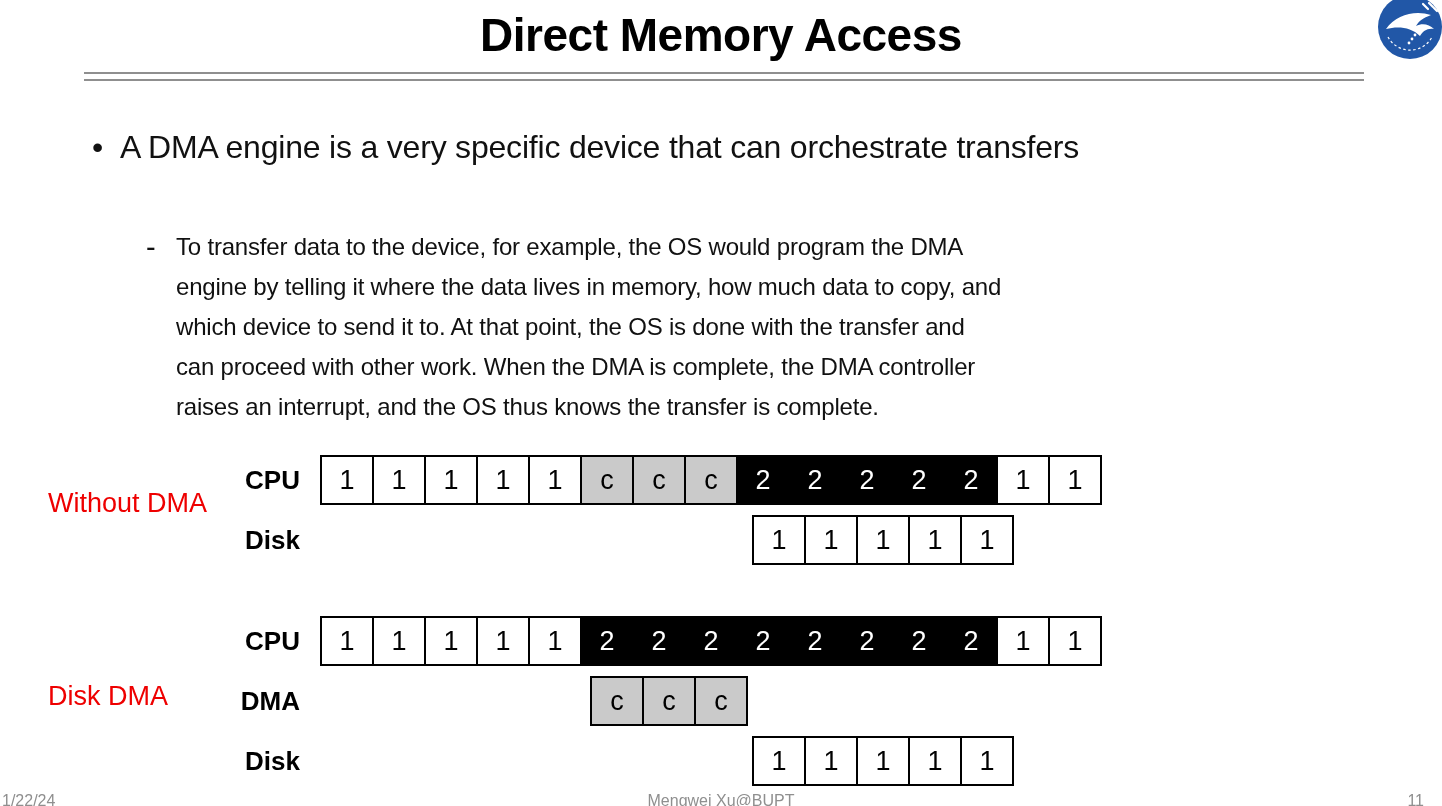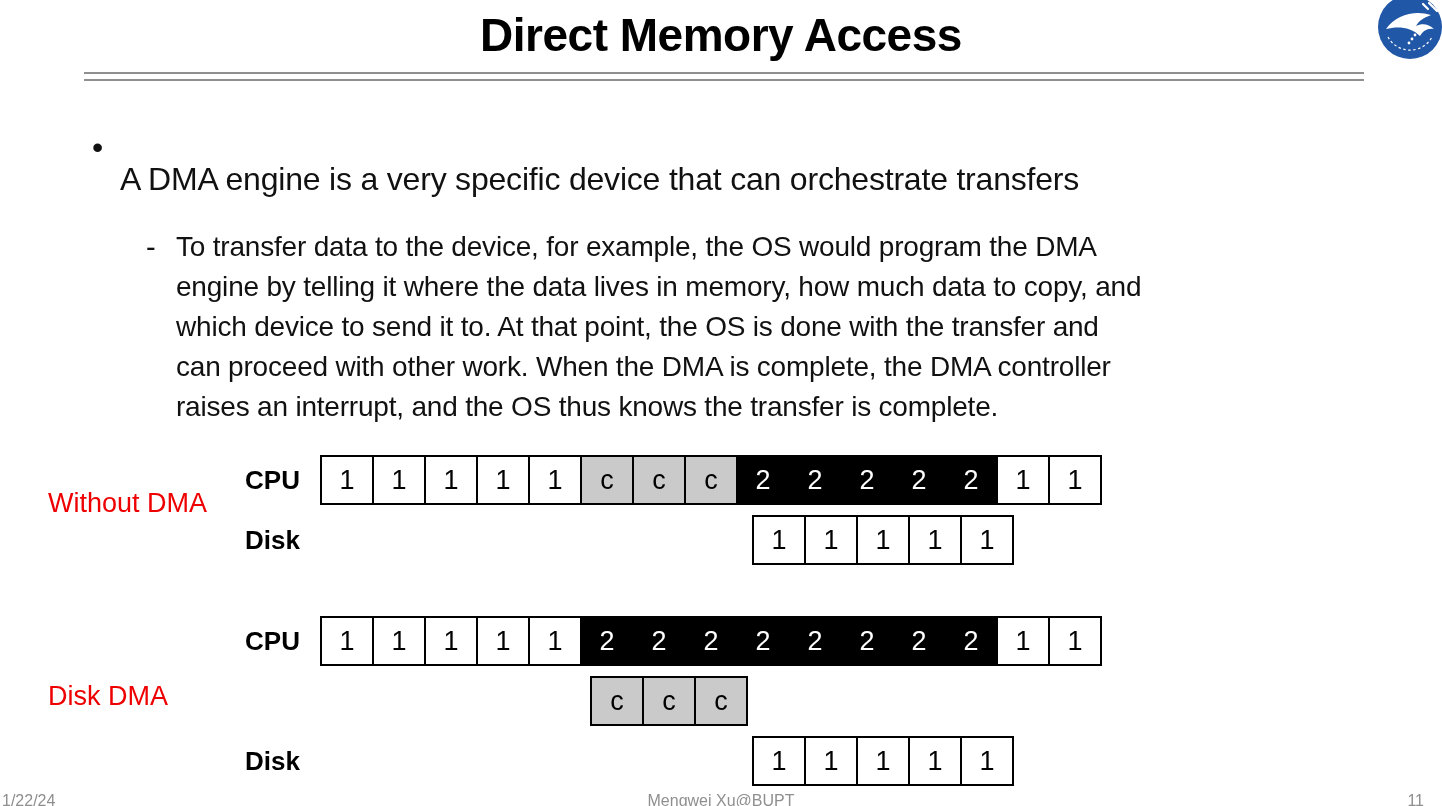--- a/index.html
+++ b/index.html
@@ -19,24 +19,24 @@
     box-sizing:border-box;
   }
 
   
   .logo { position:absolute; left:1378px; top:-5px; width:64px; height:64px; }
   .logo-circle { fill:var(--logo_blue); }
 
   
   .bullet { position:absolute; left:92px; top:124px; display:flex; }
   .bullet .marker { width:28px; font-size:32px; line-height:46px; }
-  .bullet .btext { font-size:32px; line-height:46px; letter-spacing:-0.2px;margin-top:32px; }
+  .bullet .btext { font-size:32px; line-height:46px; letter-spacing:-0.2px; }
   .subbullet { position:absolute; left:146px; top:227px; display:flex; }
   .subbullet .marker { width:30px; font-size:29px; line-height:40px; }
-  .subbullet .btext { font-size:28px; line-height:40px; letter-spacing:-0.2px; }
+  .subbullet .btext { font-size:24px; line-height:40px; letter-spacing:-0.2px; }
   .btext div { white-space:nowrap; }
 
   
   .diagram { position:absolute; left:0; width:100%; }
   .d1 { top:455px; height:110px; }
   .d2 { top:616px; height:170px; }
   .redlabel { position:absolute; left:48px; font-size:27px; color:var(--red); }
   .d1 .redlabel { top:33px; }
   .d2 .redlabel { top:65px; }
   .drow { position:absolute; left:0; width:100%; height:50px; }
@@ -159,20 +159,21 @@
             <div class="cell black">2</div>
             <div class="cell black">2</div>
             <div class="cell black">2</div>
             <div class="cell black">2</div>
             <div class="cell black">2</div>
             <div class="cell white">1</div>
             <div class="cell white">1</div>
           </div>
         </div>
         <div class="drow" style="top: 60px;">
+          <span class="rlabel">DMA</span>
           <div class="cells" style="left: 590px;">
             <div class="cell gray">c</div>
             <div class="cell gray">c</div>
             <div class="cell gray">c</div>
           </div>
         </div>
         <div class="drow" style="top: 120px;">
           <span class="rlabel">Disk</span>
           <div class="cells" style="left: 752px;">
             <div class="cell white">1</div>

